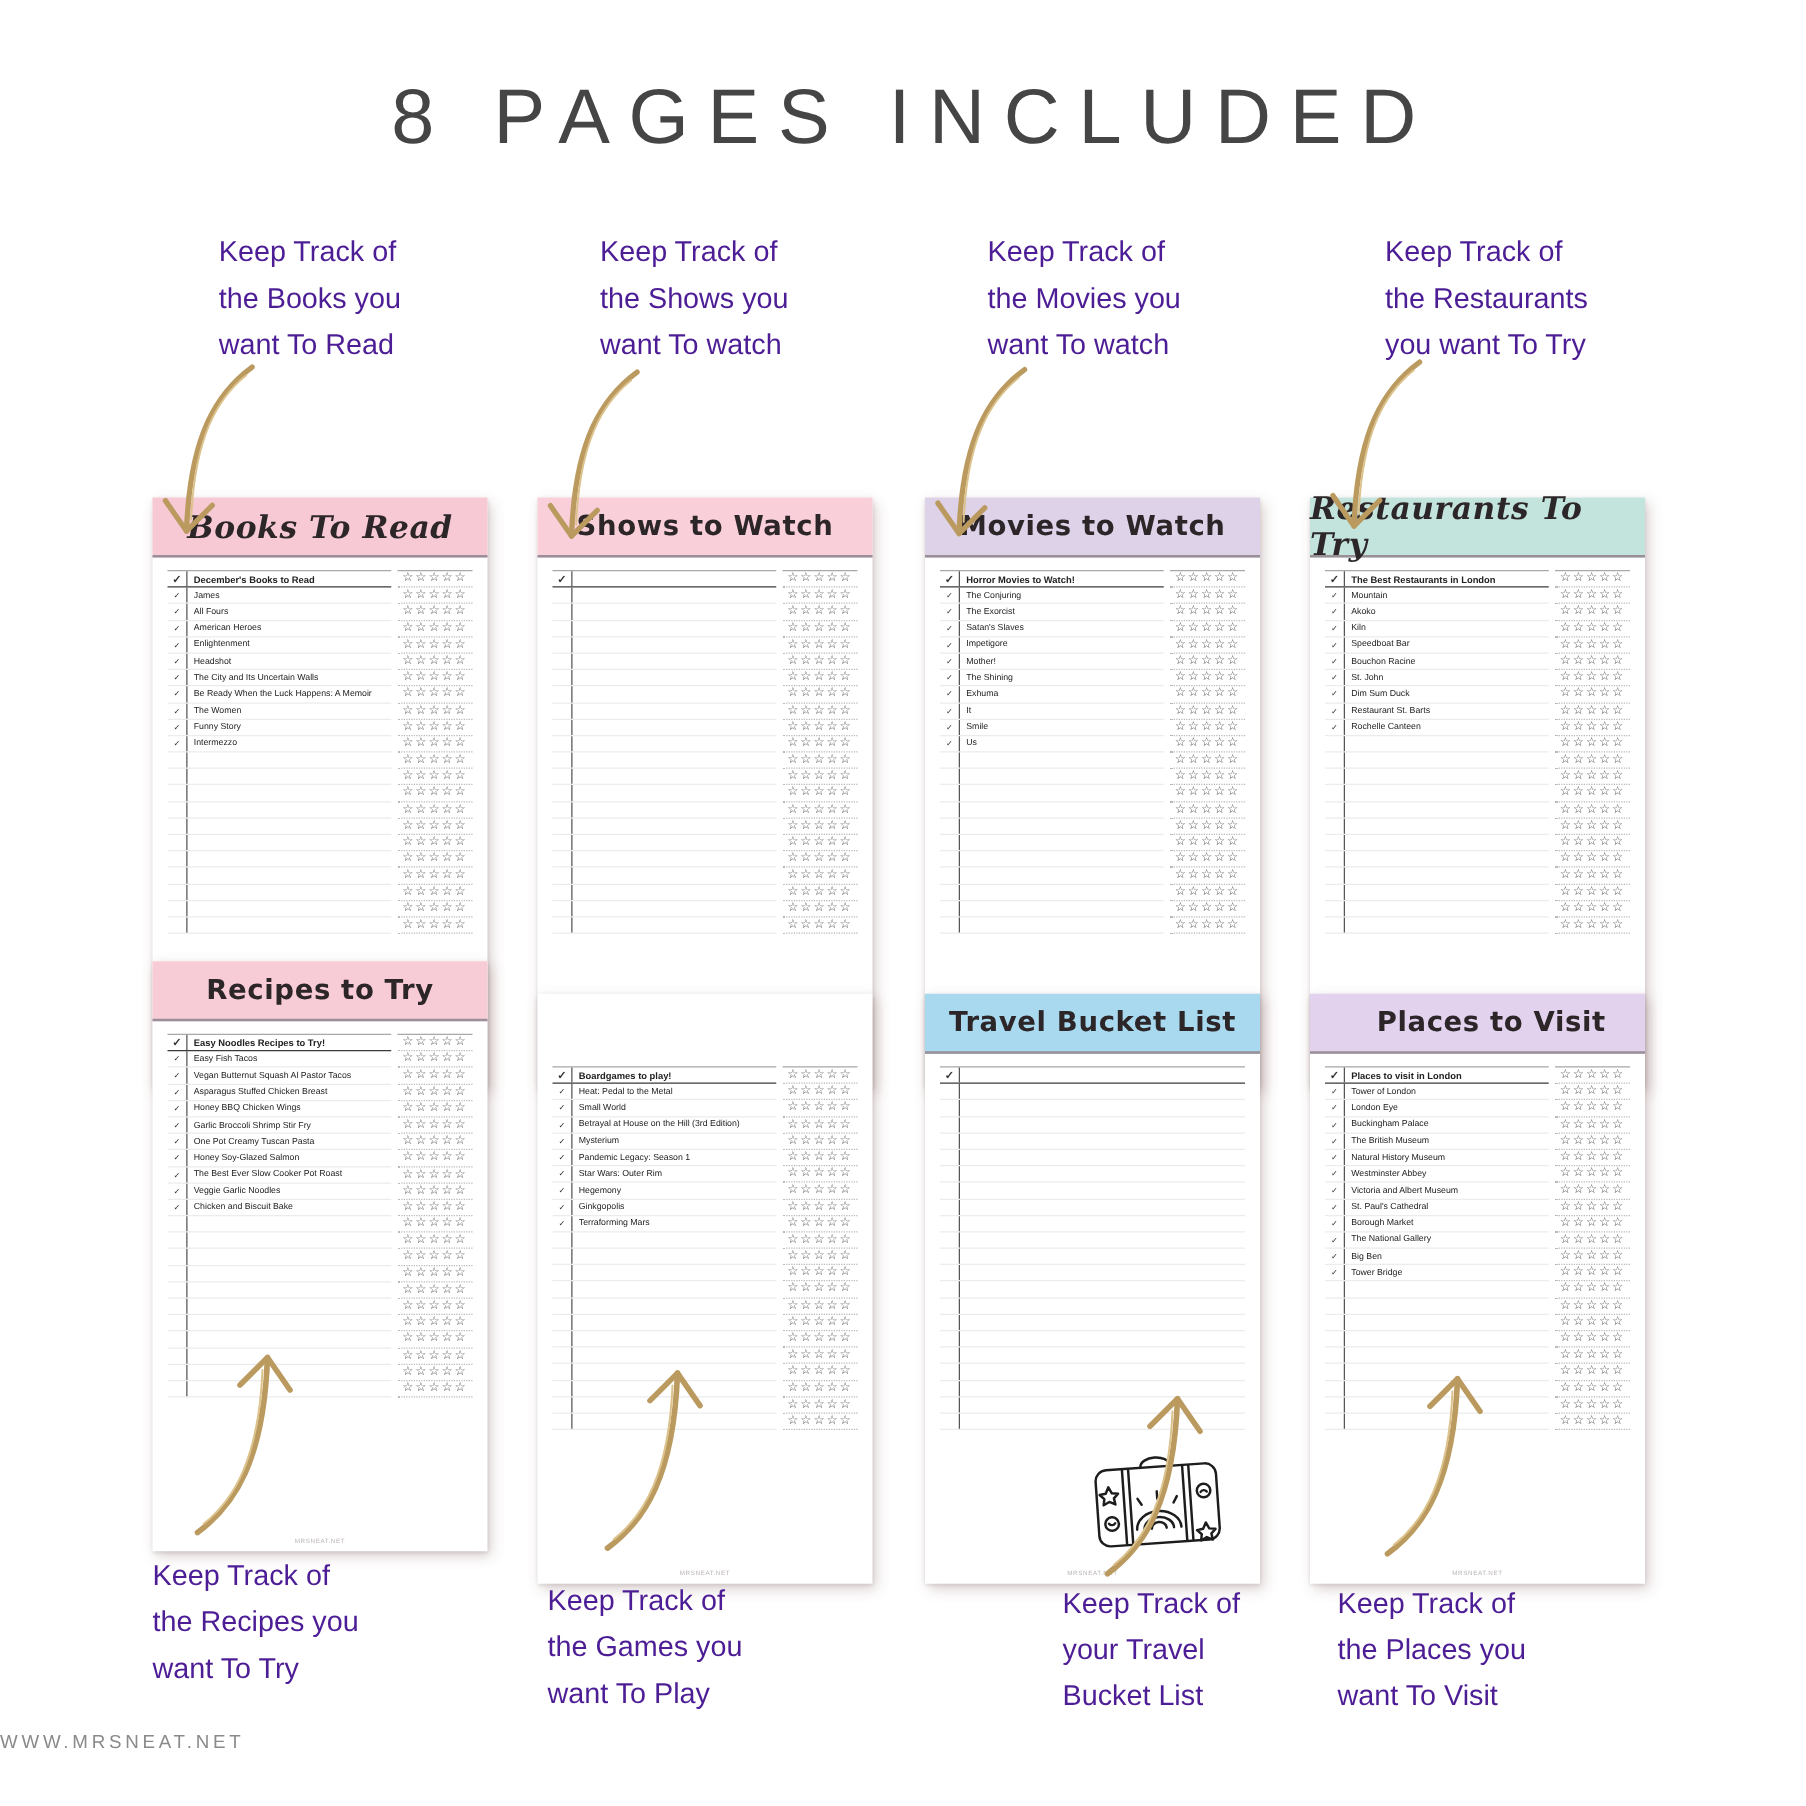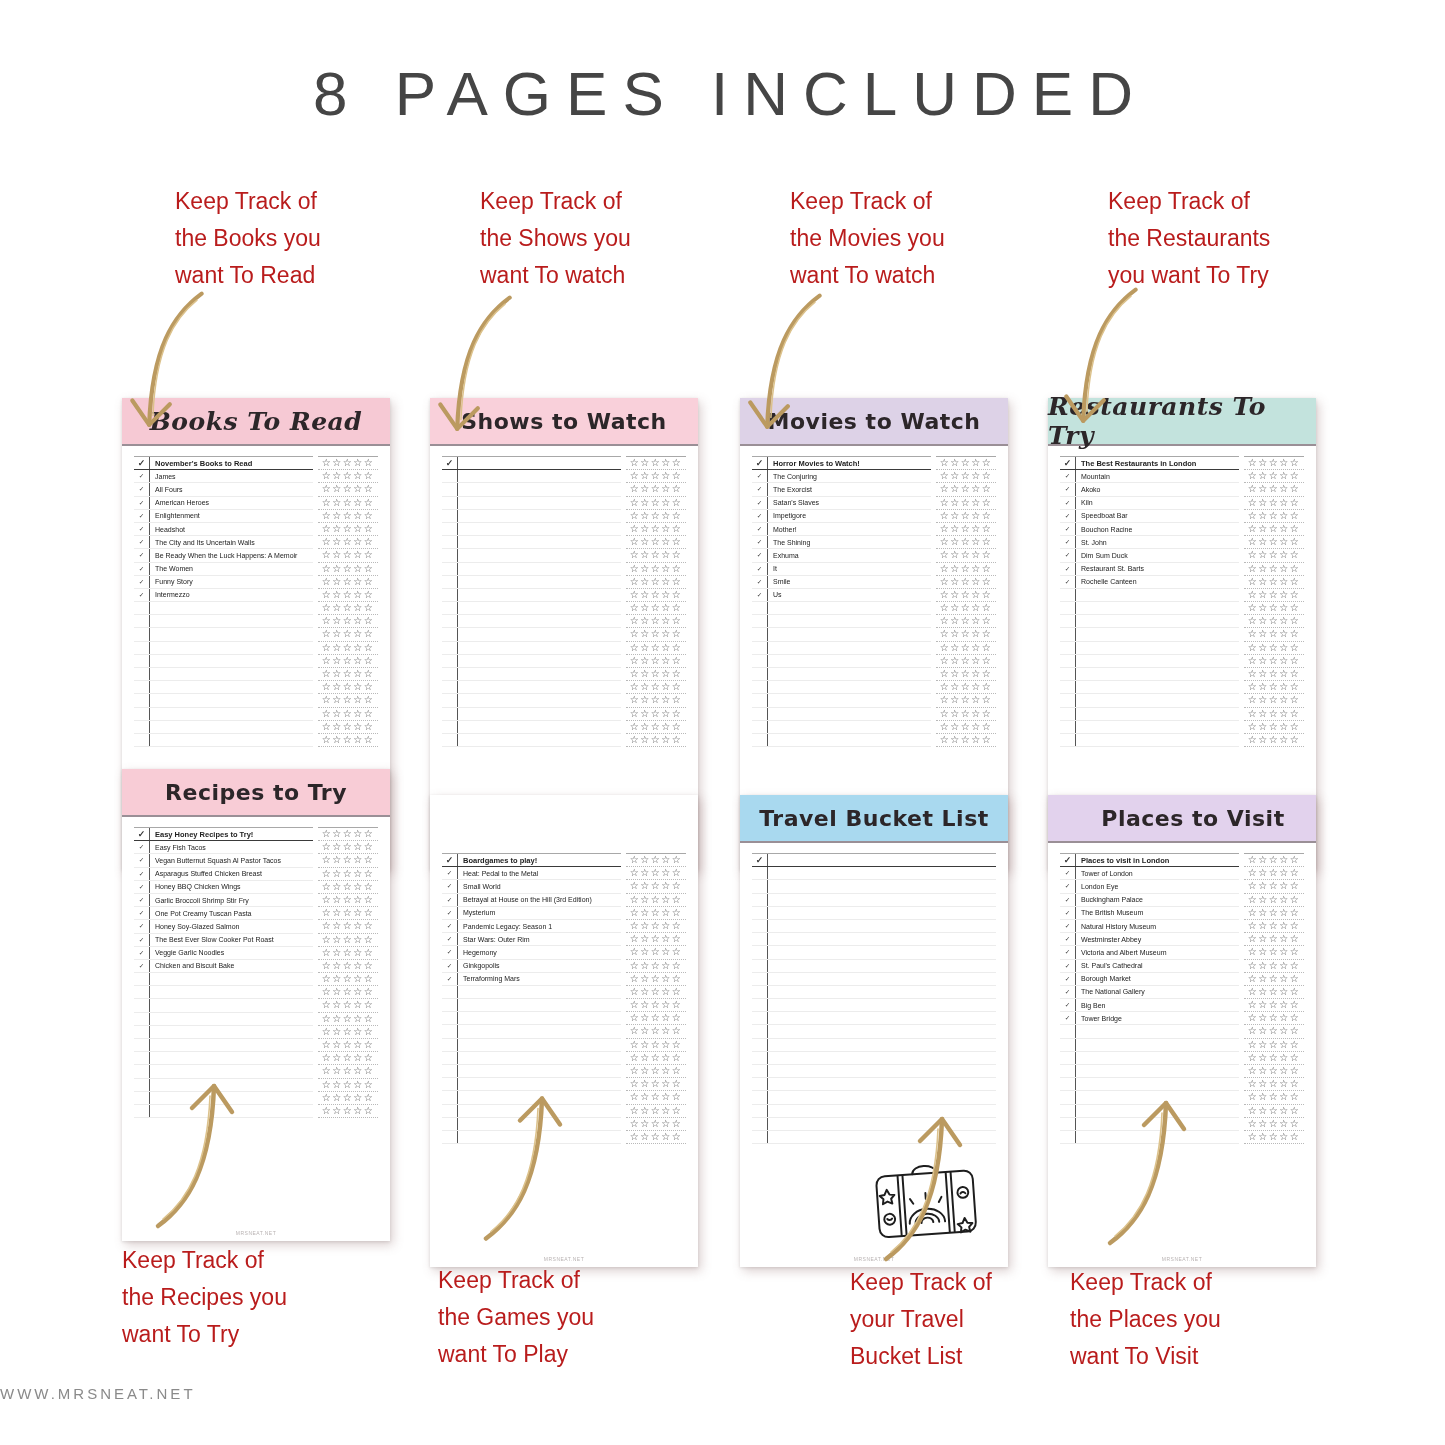--- a/index.html
+++ b/index.html
@@ -4,21 +4,21 @@
 <style>
   html,body{margin:0;padding:0;background:#ffffff;}
   .canvas{position:relative;width:1445px;height:1445px;margin:0 auto;background:#fff;overflow:hidden;
           font-family:"Liberation Sans",sans-serif;}
 
   
   .heading{position:absolute;top:58px;left:0;right:0;text-align:center;
            font-size:62px;letter-spacing:15px;color:#454545;font-weight:400;padding-left:16px;}
 
   
-  .note{position:absolute;font-size:23px;line-height:37px;color:#b91c1c;white-space:pre-line;}
+  .note{position:absolute;font-size:23px;line-height:37px;color:#4c1d95;white-space:pre-line;}
 
   
   .arrow{position:absolute;width:90px;height:150px;z-index:5;}
   .arrow svg{width:100%;height:100%;}
   .arrow.up svg{transform:scale(-1,-1);}
   .arrow path{fill:none;stroke:#bb9a60;stroke-width:4.5;stroke-linecap:round;stroke-linejoin:round;}
   .arrow path.glint{stroke:#dcc28c;stroke-width:1.6;}
 
   
   .page{position:absolute;width:268px;height:472px;background:#fff;
@@ -101,21 +101,21 @@
   </div>
 
   <div class="page" style="left:122px;top:398px;">
     <div class="page-header" style="background: rgb(246, 201, 212);">
       <span class="page-title script">Books To Read</span>
     </div>
     <div class="page-body">
       <div class="list-col">
           <div class="lrow header-row">
             <span class="check">✓</span>
-            <span class="txt">November's Books to Read</span>
+            <span class="txt">December's Books to Read</span>
           </div>
           <div class="lrow">
             <span class="check">✓</span>
             <span class="txt">James</span>
           </div>
           <div class="lrow">
             <span class="check">✓</span>
             <span class="txt">All Fours</span>
           </div>
           <div class="lrow">
@@ -593,21 +593,21 @@
   </div>
 
   <div class="page" style="left:122px;top:769px;">
     <div class="page-header" style="background: rgb(248, 204, 214);">
       <span class="page-title rounded">Recipes to Try</span>
     </div>
     <div class="page-body">
       <div class="list-col">
           <div class="lrow header-row">
             <span class="check">✓</span>
-            <span class="txt">Easy Honey Recipes to Try!</span>
+            <span class="txt">Easy Noodles Recipes to Try!</span>
           </div>
           <div class="lrow">
             <span class="check">✓</span>
             <span class="txt">Easy Fish Tacos</span>
           </div>
           <div class="lrow">
             <span class="check">✓</span>
             <span class="txt">Vegan Butternut Squash Al Pastor Tacos</span>
           </div>
           <div class="lrow">

